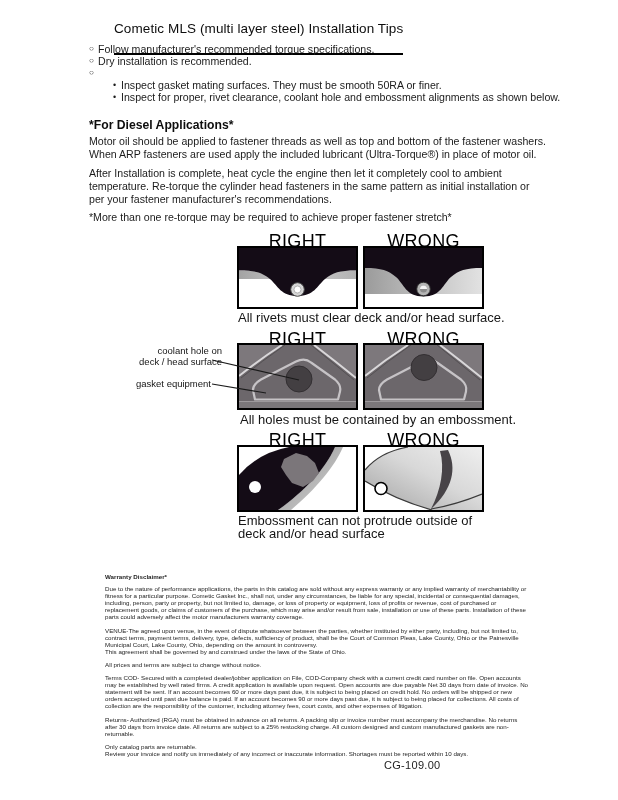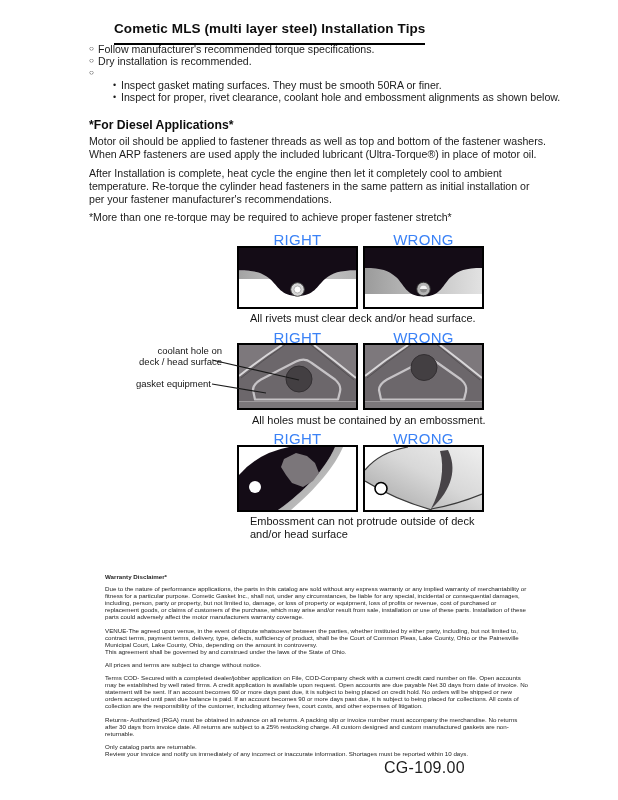--- a/index.html
+++ b/index.html
@@ -4,47 +4,47 @@
 <style>
   html,body{margin:0;padding:0;background:#fff;}
   .doc{
     position:relative;width:618px;height:800px;background:#ffffff;
     font-family:"Liberation Sans","DejaVu Sans",sans-serif;color:#111;
     overflow:hidden;
   }
   .abs{position:absolute;}
   
   .title{
-    left:114px;top:21px;font-size:13.5px;font-weight:bold;
-    border-bottom:2px solid #000;padding-bottom:7px;letter-spacing:0.1px;color:#0d0d0d;
+    left:114px;top:21px;font-size:13.5px;font-weight:normal;
+    border-bottom:2px solid #000;padding-bottom:17px;letter-spacing:0.1px;color:#0d0d0d;
   }
   
   .bullets{left:89px;top:43px;font-size:10.6px;line-height:12.1px;color:#1b1b1b;}
   .b-row{display:flex;align-items:flex-start;}
   .b-mark{width:9px;font-size:8px;line-height:12.1px;color:#1b1b1b;flex:none;}
   .sb-row{display:flex;align-items:flex-start;margin-left:24px;}
   .sb-mark{width:8px;font-size:9px;line-height:12.1px;flex:none;}
   
   .diesel-h{left:89px;top:118px;font-size:12.2px;font-weight:bold;color:#0d0d0d;}
   .para{left:89px;font-size:10.6px;line-height:13.1px;color:#1b1b1b;}
   .p1{top:135px;width:468px;}
   .p2{top:167px;width:452px;}
   .p3{top:211px;width:480px;}
   
-  .rw{width:121px;text-align:center;font-size:15px;color:#3b82f6;letter-spacing:0.3px;}
-  .cap{font-size:11px;color:#151515;line-height:12.5px;margin-left:12px;}
+  .rw{width:121px;text-align:center;font-size:18px;color:#000000;letter-spacing:0.3px;}
+  .cap{font-size:13px;color:#151515;line-height:12.5px;}
   .panel{border:2px solid #000;background:#fff;display:block;}
   .ann{font-size:9.5px;line-height:10.6px;color:#151515;text-align:right;width:91px;}
   
   .legal{left:105px;top:573px;width:424px;font-size:6.2px;line-height:7.1px;color:#232323;}
   .legal p{margin:0 0 6px 0;}
   .legal p.tight{margin:0;}
   .legal .lh{font-weight:bold;margin:0 0 5px 0;}
   
-  .pagenum{left:384px;top:759px;font-size:16px;color:#1c1c1c;letter-spacing:0.3px;}
+  .pagenum{left:384px;top:759px;font-size:11px;color:#1c1c1c;letter-spacing:0.3px;}
 </style>
 </head>
 <body>
 
 <div class="doc">
 
   <div class="abs title">Cometic MLS (multi layer steel) Installation Tips</div>
 
   <div class="abs bullets">
     <div class="b-row">

